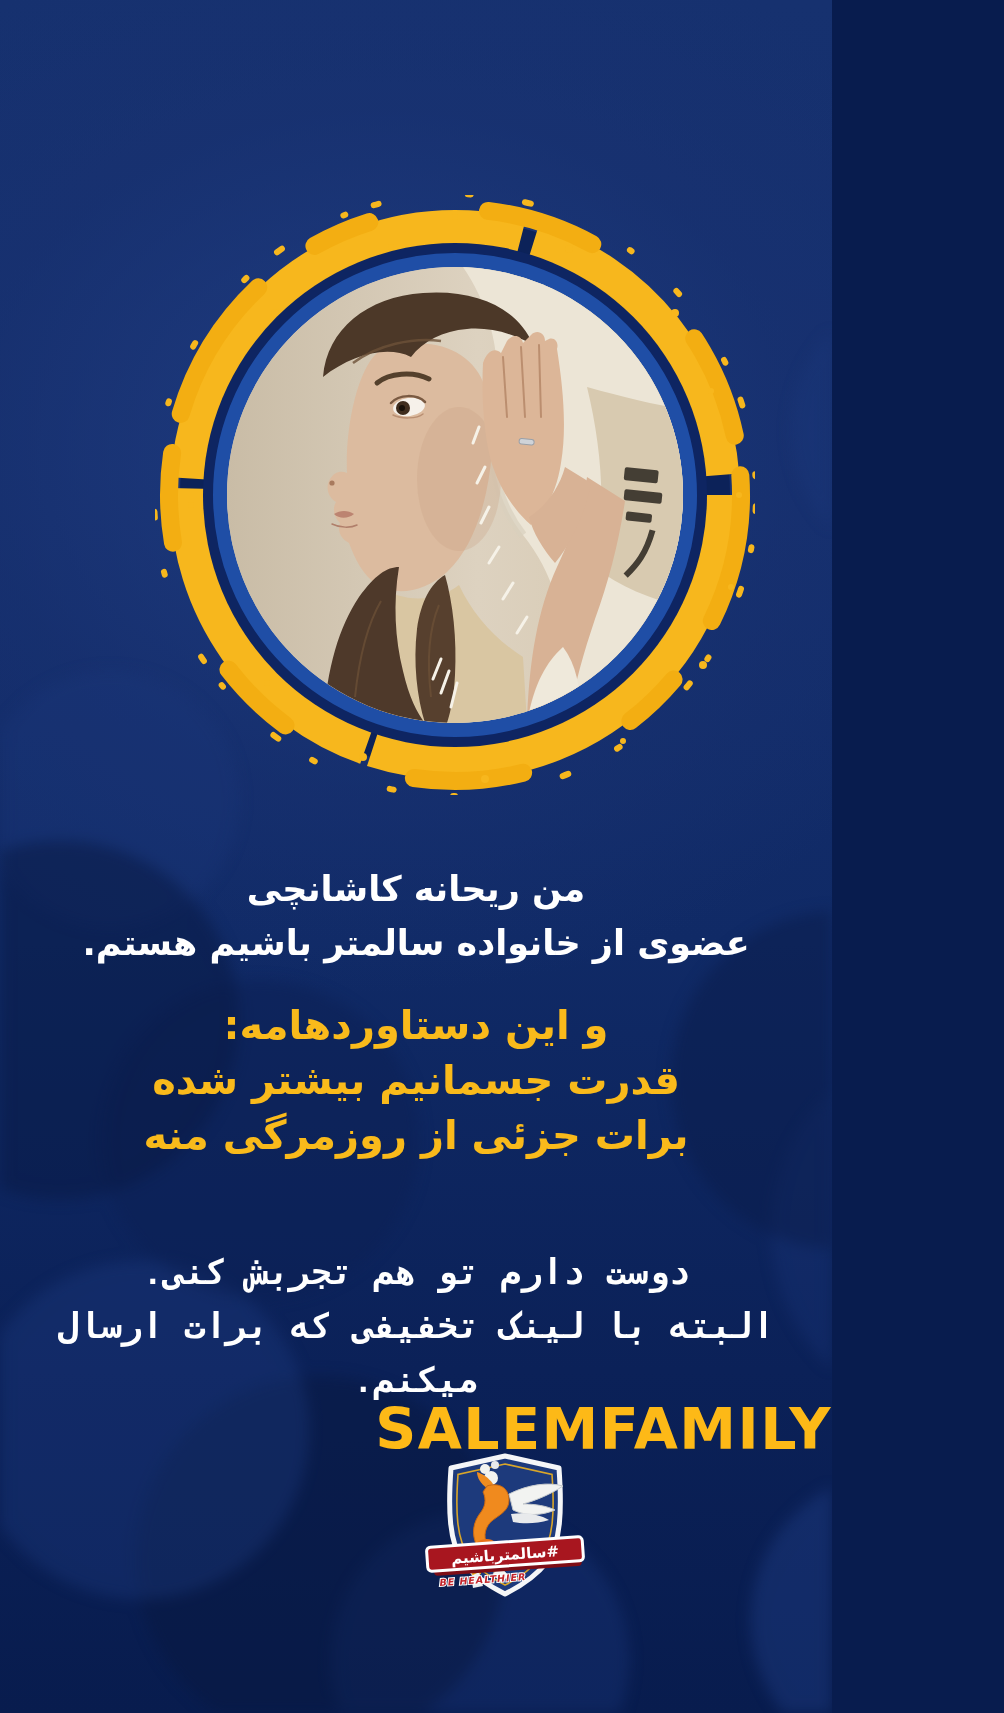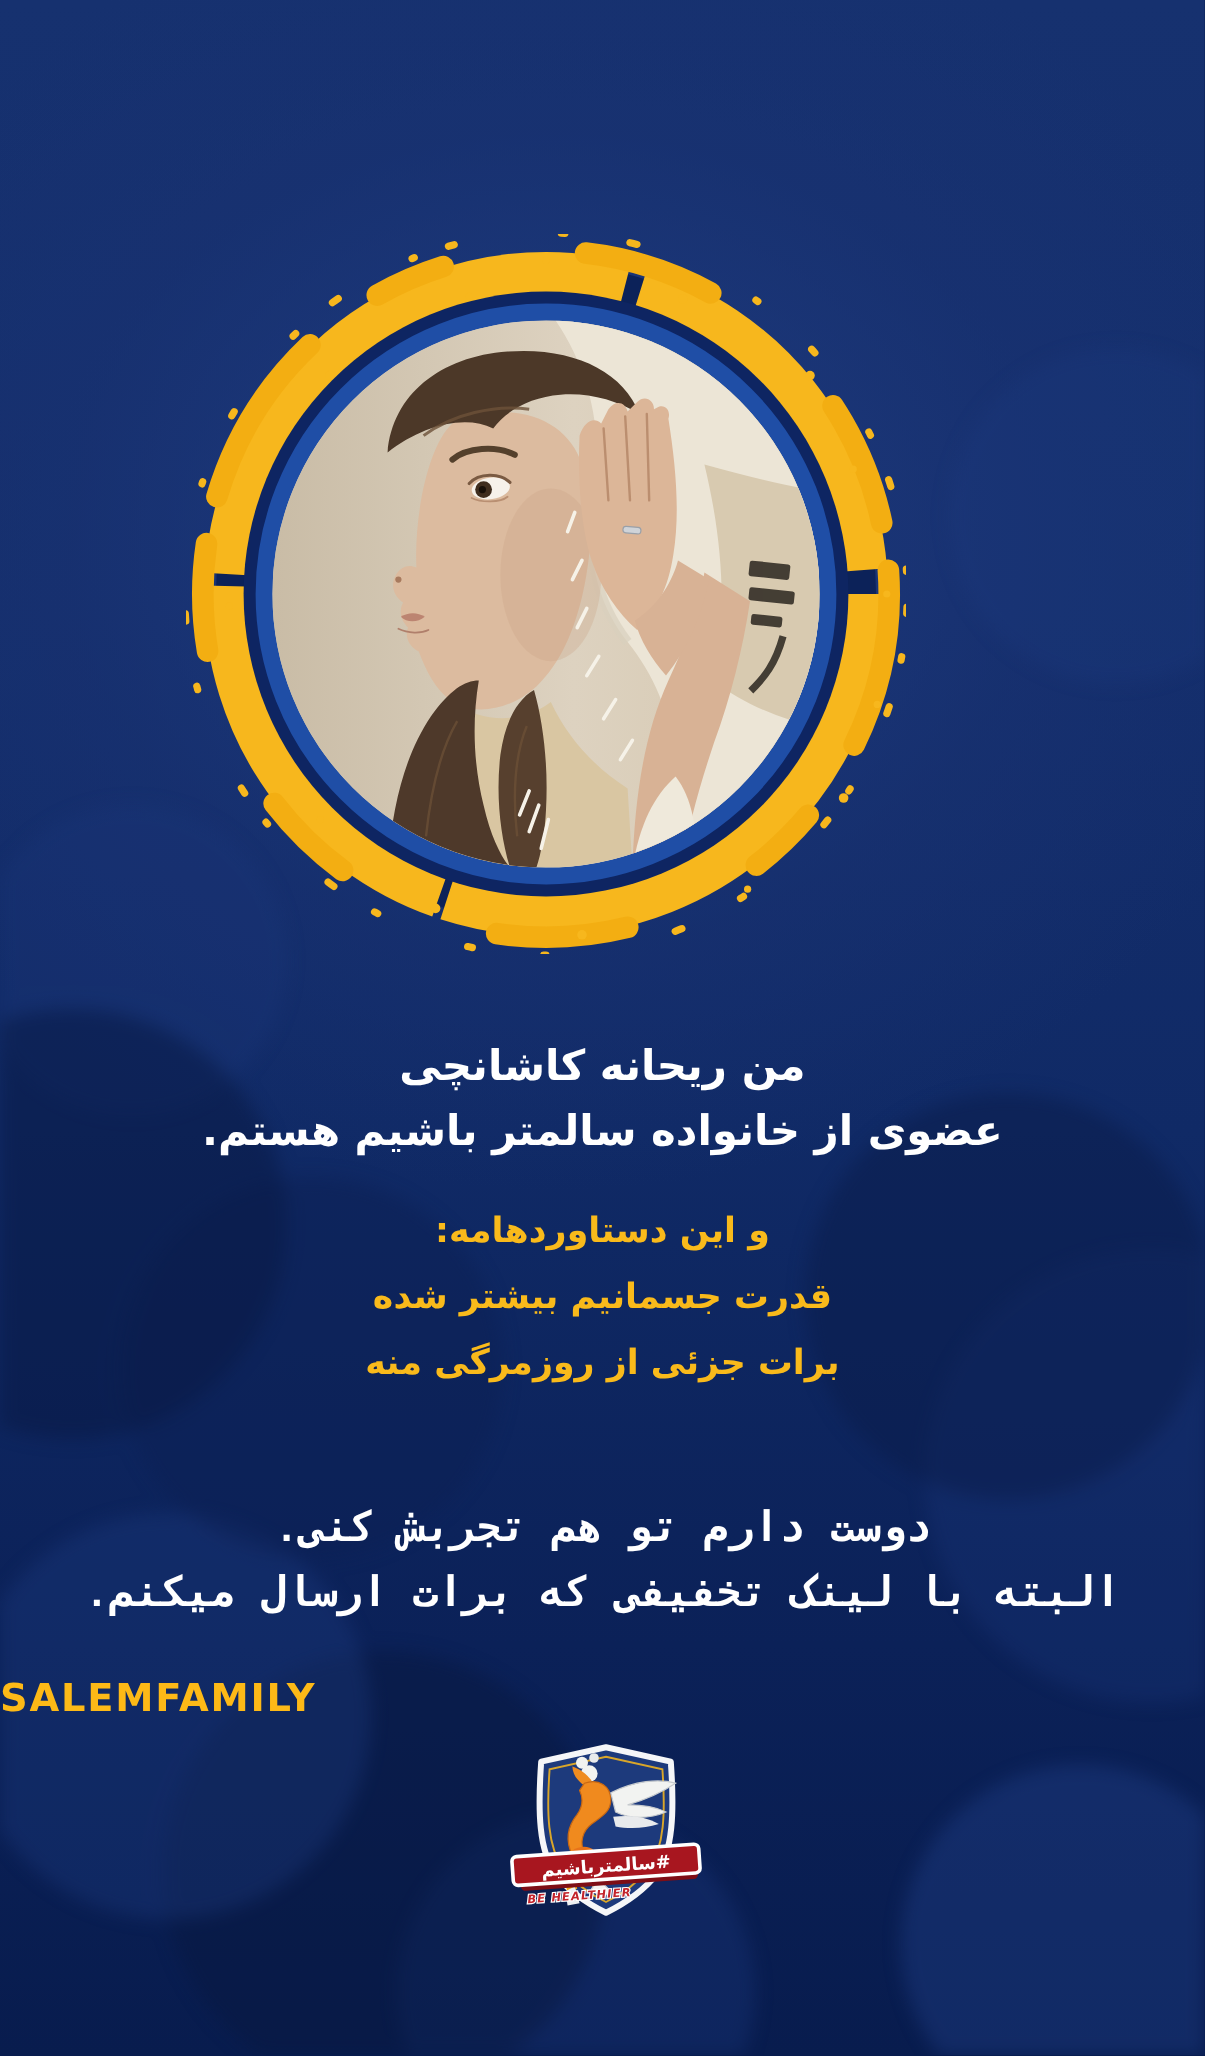--- a/index.html
+++ b/index.html
@@ -1,17 +1,17 @@
 <!DOCTYPE html>
 <html lang="fa"><head>
 <meta charset="utf-8">
 <style>
   html,body{margin:0;padding:0;background:#081c4e;}
   .canvas{
-    position:relative;width:1004px;height:1713px;overflow:hidden;
+    position:relative;width:832px;height:1713px;overflow:hidden;
     font-family:"DejaVu Sans",sans-serif;
     background:
       radial-gradient(900px 760px at 46% 26%, rgba(33,62,132,.85) 0%, rgba(25,50,114,.55) 45%, rgba(0,0,0,0) 72%),
       linear-gradient(180deg,#16316f 0%,#142e6c 30%,#102a66 55%,#0b2158 80%,#081c4e 100%);
   }
   .bokeh-layer{
     position:absolute;inset:0;pointer-events:none;
     background-image:
       radial-gradient(circle 180px at 60px 1020px,  rgba(9,26,70,.55) 0 99%, rgba(0,0,0,0) 100%),
       radial-gradient(circle 160px at 260px 1140px, rgba(12,32,84,.50) 0 99%, rgba(0,0,0,0) 100%),
@@ -30,29 +30,29 @@
   .photo{
     position:absolute;left:58px;top:58px;width:456px;height:456px;
     border-radius:50%;overflow:hidden;
     border:14px solid #1f4ea6;
     box-shadow:0 0 0 10px #0e2562;
     background:#d8ccb6;
   }
   .photo svg{display:block;width:456px;height:456px;}
   .txt{position:absolute;left:0;width:100%;text-align:center;direction:rtl;font-weight:bold;}
   .fa-line{font-size:35px;line-height:54px;}
-  .fa-line-y{font-size:29px;line-height:55px;}
+  .fa-line-y{font-size:40px;line-height:55px;}
   .white{color:#ffffff;}
   .yellow{color:#f9ba1b;}
   #intro{top:862px;}
   #achievements{top:998px;}
   #invitation{top:1248px;font-family:Liberation Mono, monospace;}
   #promo-code{
-    position:absolute;left:0;top:1396px;width:100%;text-align:left;
-    color:#fdb917;font-size:32px;font-weight:bold;letter-spacing:1.5px;direction:ltr;
+    position:absolute;left:0;top:1396px;width:100%;text-align:right;
+    color:#fdb917;font-size:57px;font-weight:bold;letter-spacing:1.5px;direction:ltr;
   }
   #logo{position:absolute;left:425px;top:1450px;width:160px;height:155px;}
 </style>
 </head>
 <body>
 
 <div class="canvas">
   <div class="bokeh-layer"></div>
 
   <div class="photo-wrap">

